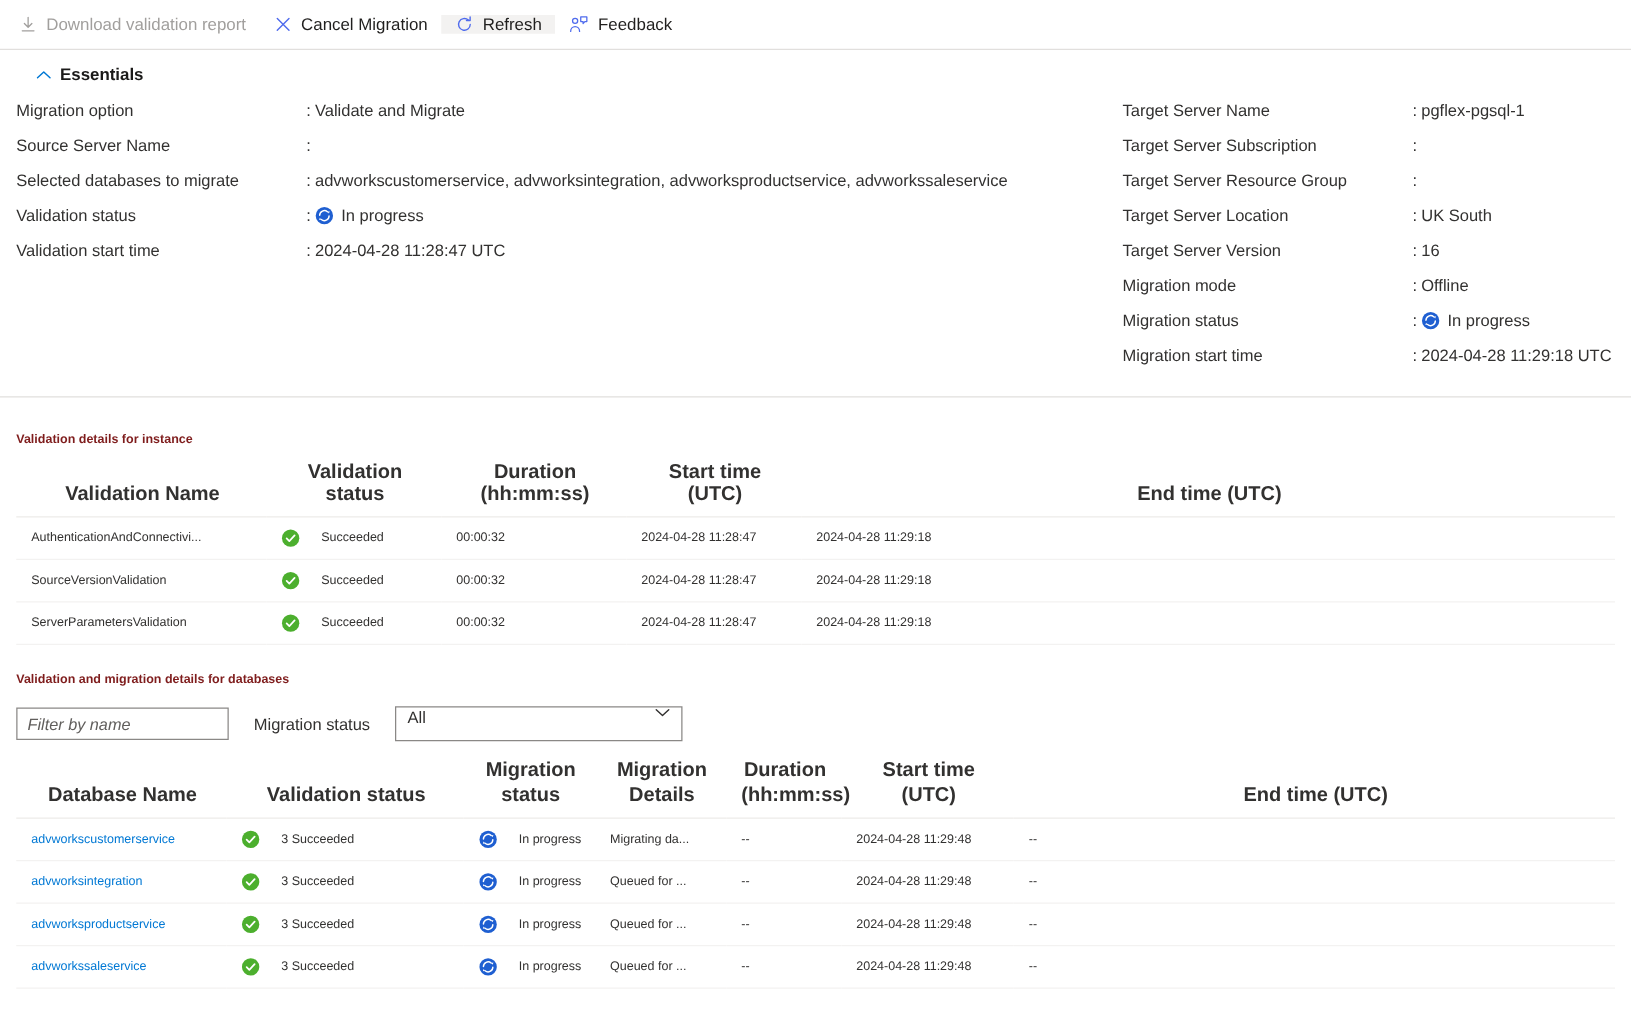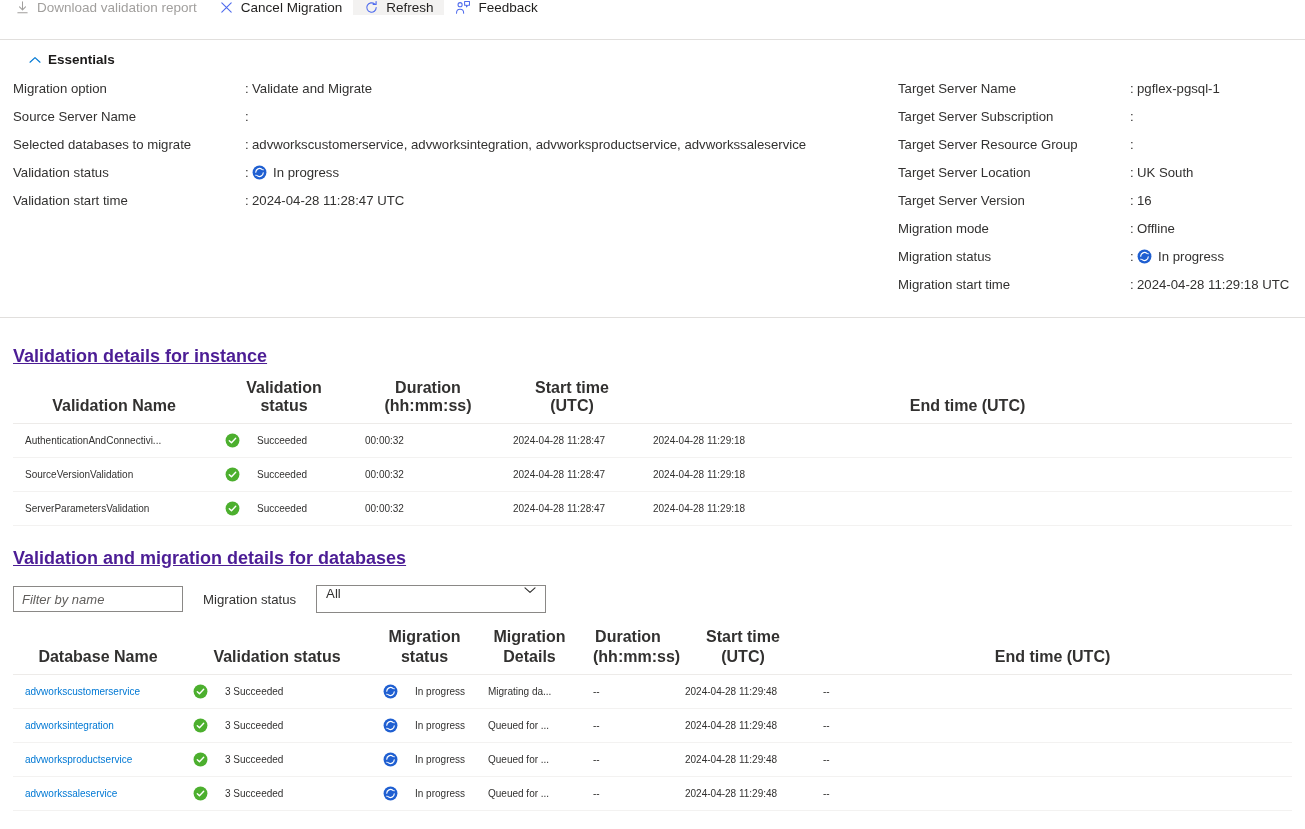--- a/index.html
+++ b/index.html
@@ -14,21 +14,21 @@
     font-family: "Liberation Sans", sans-serif;
     font-size: 13px;
     color: #1b1a19;
     -webkit-font-smoothing: antialiased;
   }
 
   
   .commandbar {
     height: 40px;
     display: flex;
-    align-items: flex-start;
+    align-items: center;
     border-bottom: 1px solid #e1dfdd;
     padding-left: 4px;
     box-sizing: border-box;
   }
   .cmd {
     display: flex;
     align-items: center;
     gap: 7px;
     padding: 0 11px;
     font-size: 13.5px;
@@ -92,26 +92,25 @@
 
   .divider {
     height: 1px;
     background: #e1dfdd;
     margin-top: 12px;
   }
 
   
   .section { padding: 0 13px; }
   .section-title {
-    font-size: 18px;
+    font-size: 10px;
     font-weight: 600;
-    color: #4c1d95;
+    color: #7f1d1d;
     padding-top: 18px;
     padding-bottom: 4px;
-    text-decoration: underline;
   }
 
   
   table.grid {
     border-collapse: collapse;
     width: 100%;
     table-layout: fixed;
   }
   table.grid th {
     text-align: center;

